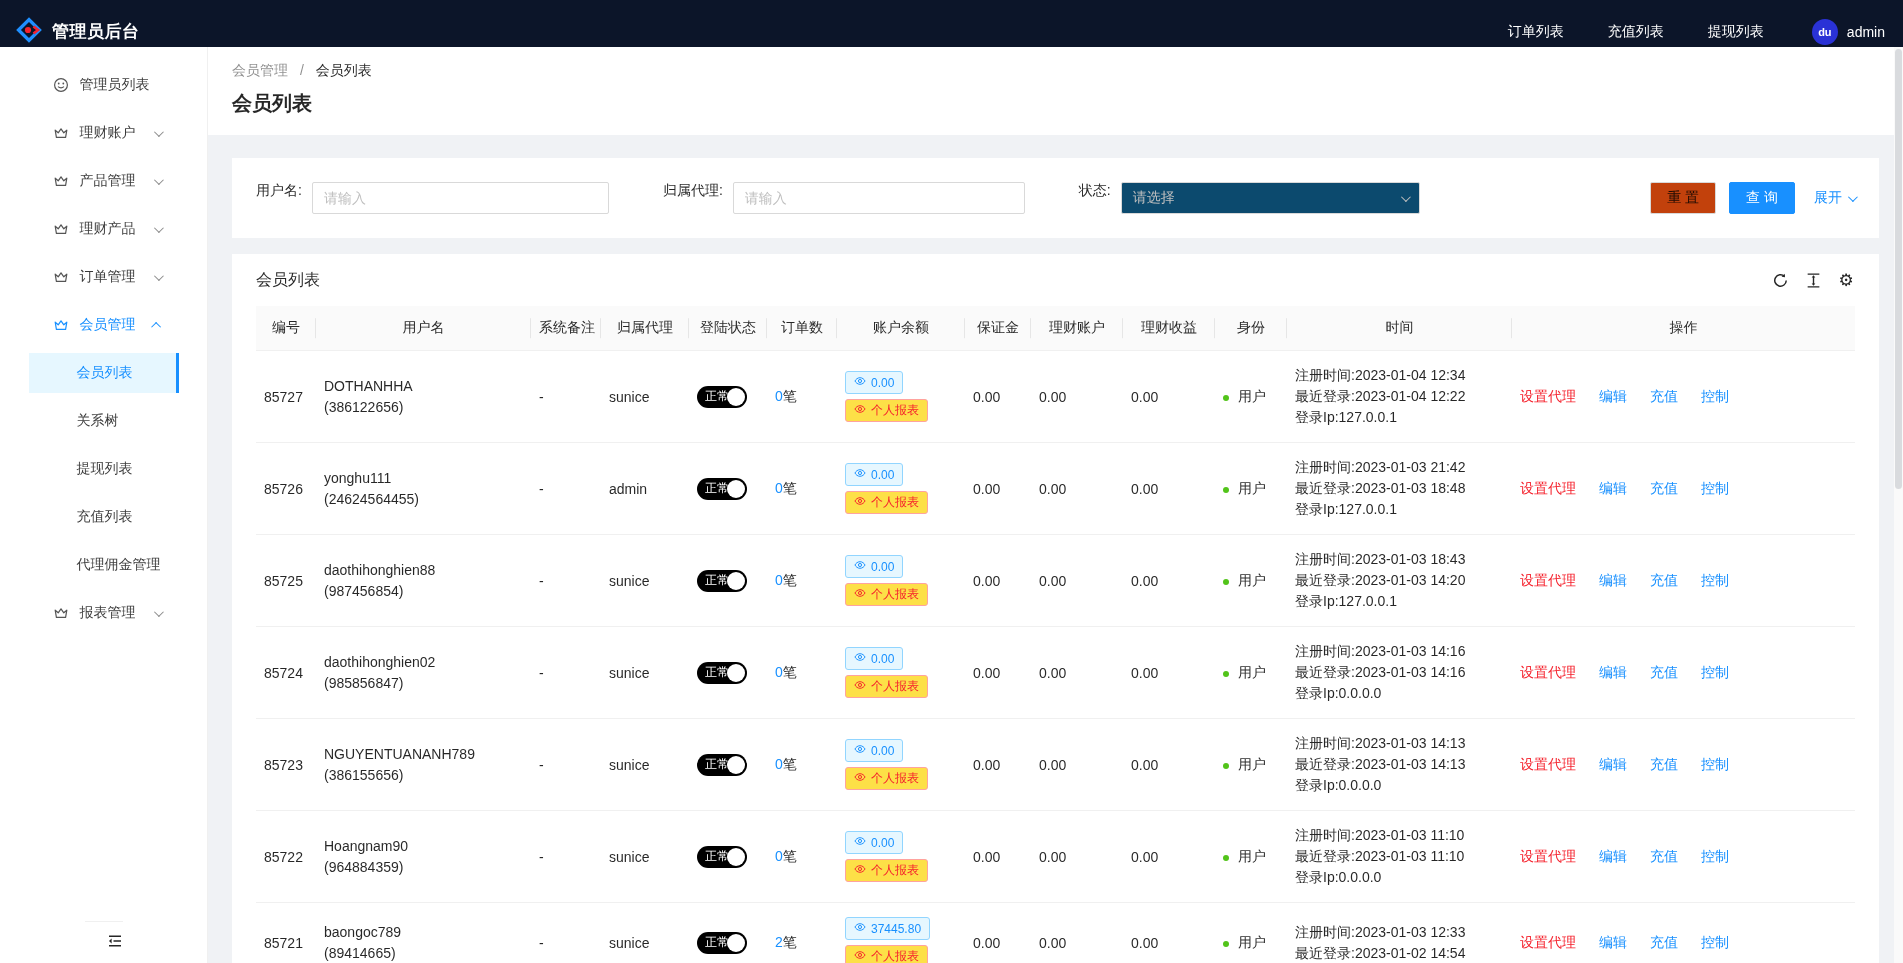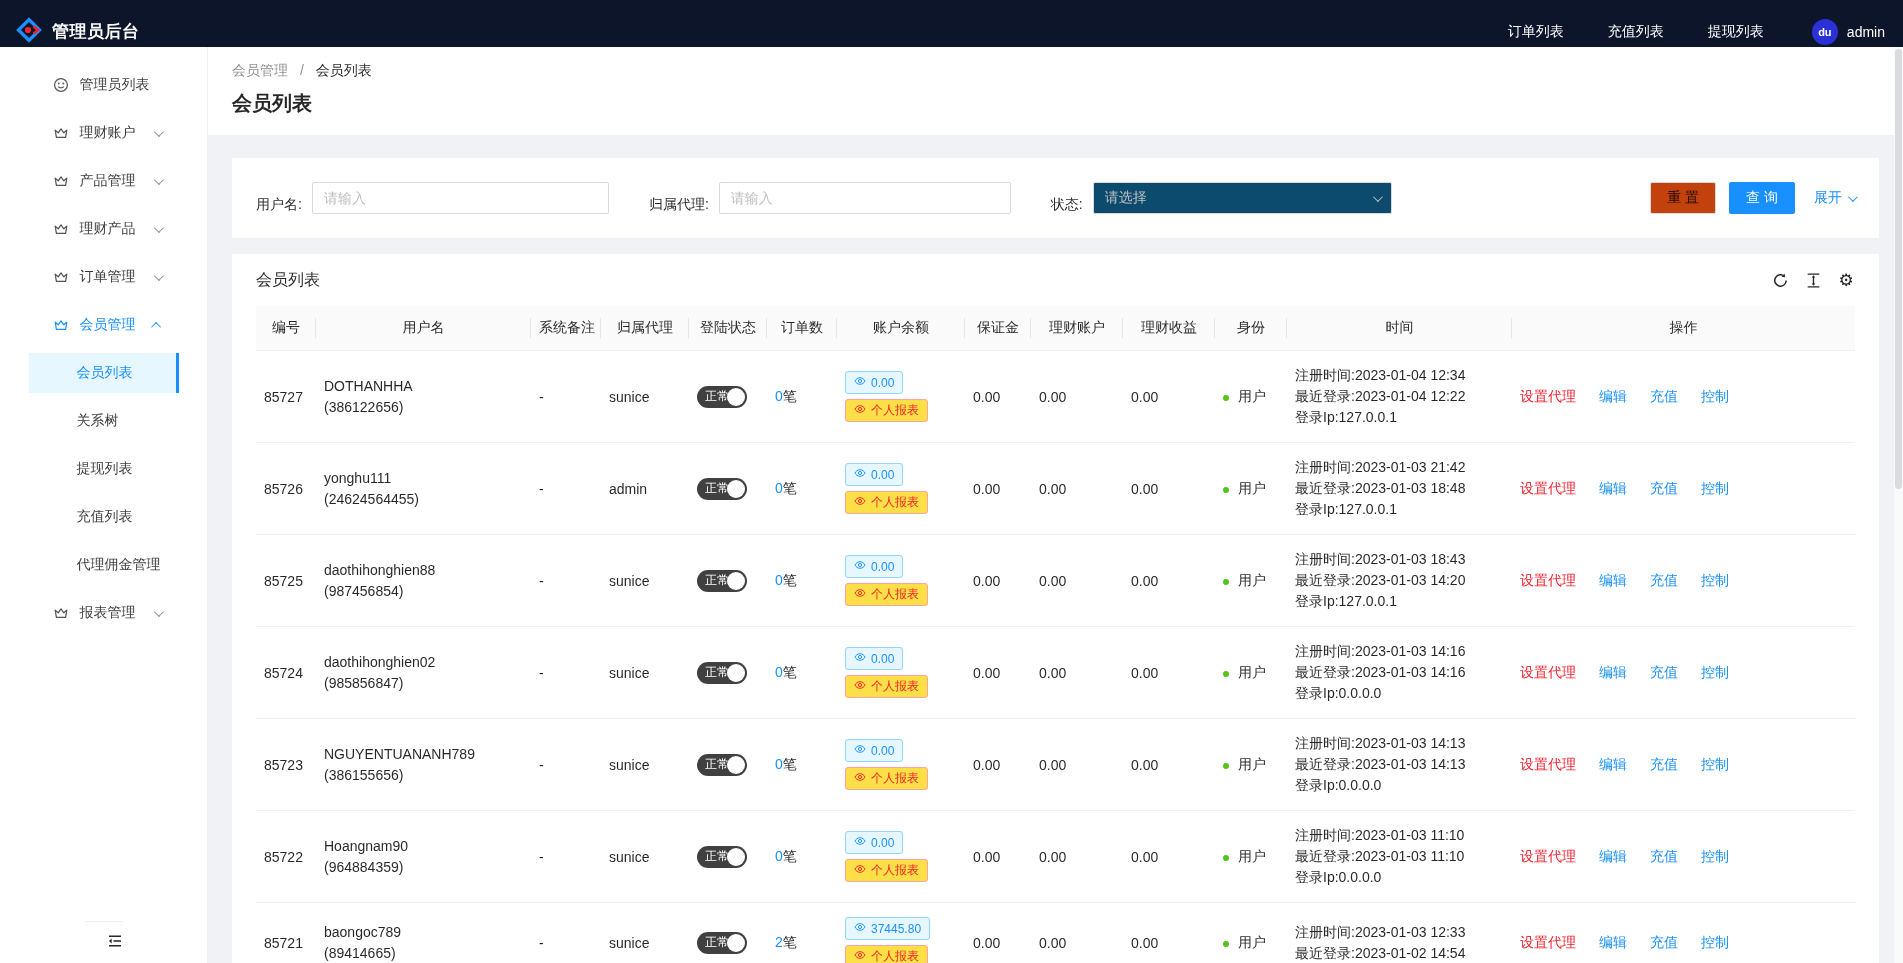--- a/index.html
+++ b/index.html
@@ -61,21 +61,21 @@
   .breadcrumb { font-size:14px; color:rgba(0,0,0,.45); }
   .breadcrumb .bc-link { color:rgba(0,0,0,.45); cursor:pointer; }
   .breadcrumb .bc-sep { margin:0 8px; }
   .breadcrumb .bc-cur { color:rgba(0,0,0,.85); }
   .page-title { margin-top:10px; font-size:20px; font-weight:600; color:rgba(0,0,0,.85); }
 
   .content { padding:23px 24px 0; }
 
   
   .filter-card { background:#fff; padding:24px; display:flex; align-items:center; }
-  .f-item { display:flex; align-items:flex-end; margin-right:40px; }
+  .f-item { display:flex; align-items:flex-start; margin-right:54px; }
   .f-label { white-space:nowrap; margin-right:10px; color:rgba(0,0,0,.85); }
   .f-input {
     height:32px; border:1px solid #d9d9d9; border-radius:2px; padding:0 11px;
     font-size:14px; color:rgba(0,0,0,.85); outline:none; font-family:inherit;
   }
   .f-input::placeholder { color:#bfbfbf; }
   .w1 { width:297px; } .w2 { width:292px; } .w3 { width:299px; }
   .f-select {
     height:32px; border:1px solid #d9d9d9; border-radius:2px; padding:0 11px;
     display:flex; align-items:center; justify-content:space-between; color:#bfbfbf; cursor:pointer;
@@ -105,21 +105,21 @@
   }
   th:not(:last-child)::after {
     content:''; position:absolute; right:0; top:50%; transform:translateY(-50%);
     width:1px; height:1.4em; background:rgba(0,0,0,.08);
   }
   td { padding:14px 8px; border-bottom:1px solid #f0f0f0; vertical-align:middle; color:rgba(0,0,0,.85); }
   .uline { line-height:21px; }
   .time-cell div { line-height:21px; white-space:nowrap; }
 
   .switch {
-    width:50px; height:22px; border-radius:11px; background:#404040; position:relative;
+    width:50px; height:22px; border-radius:11px; background:#000000; position:relative;
     display:inline-flex; align-items:center; cursor:pointer;
   }
   .switch-label { color:#fff; font-size:12px; margin-left:8px; }
   .switch-knob { position:absolute; right:2px; top:2px; width:18px; height:18px; border-radius:50%; background:#fff; }
 
   .ord-num { color:#1890ff; }
 
   .badges { display:flex; flex-direction:column; align-items:flex-start; gap:5px; }
   .badge {
     display:inline-flex; align-items:center; gap:5px; height:23px; padding:0 8px;

